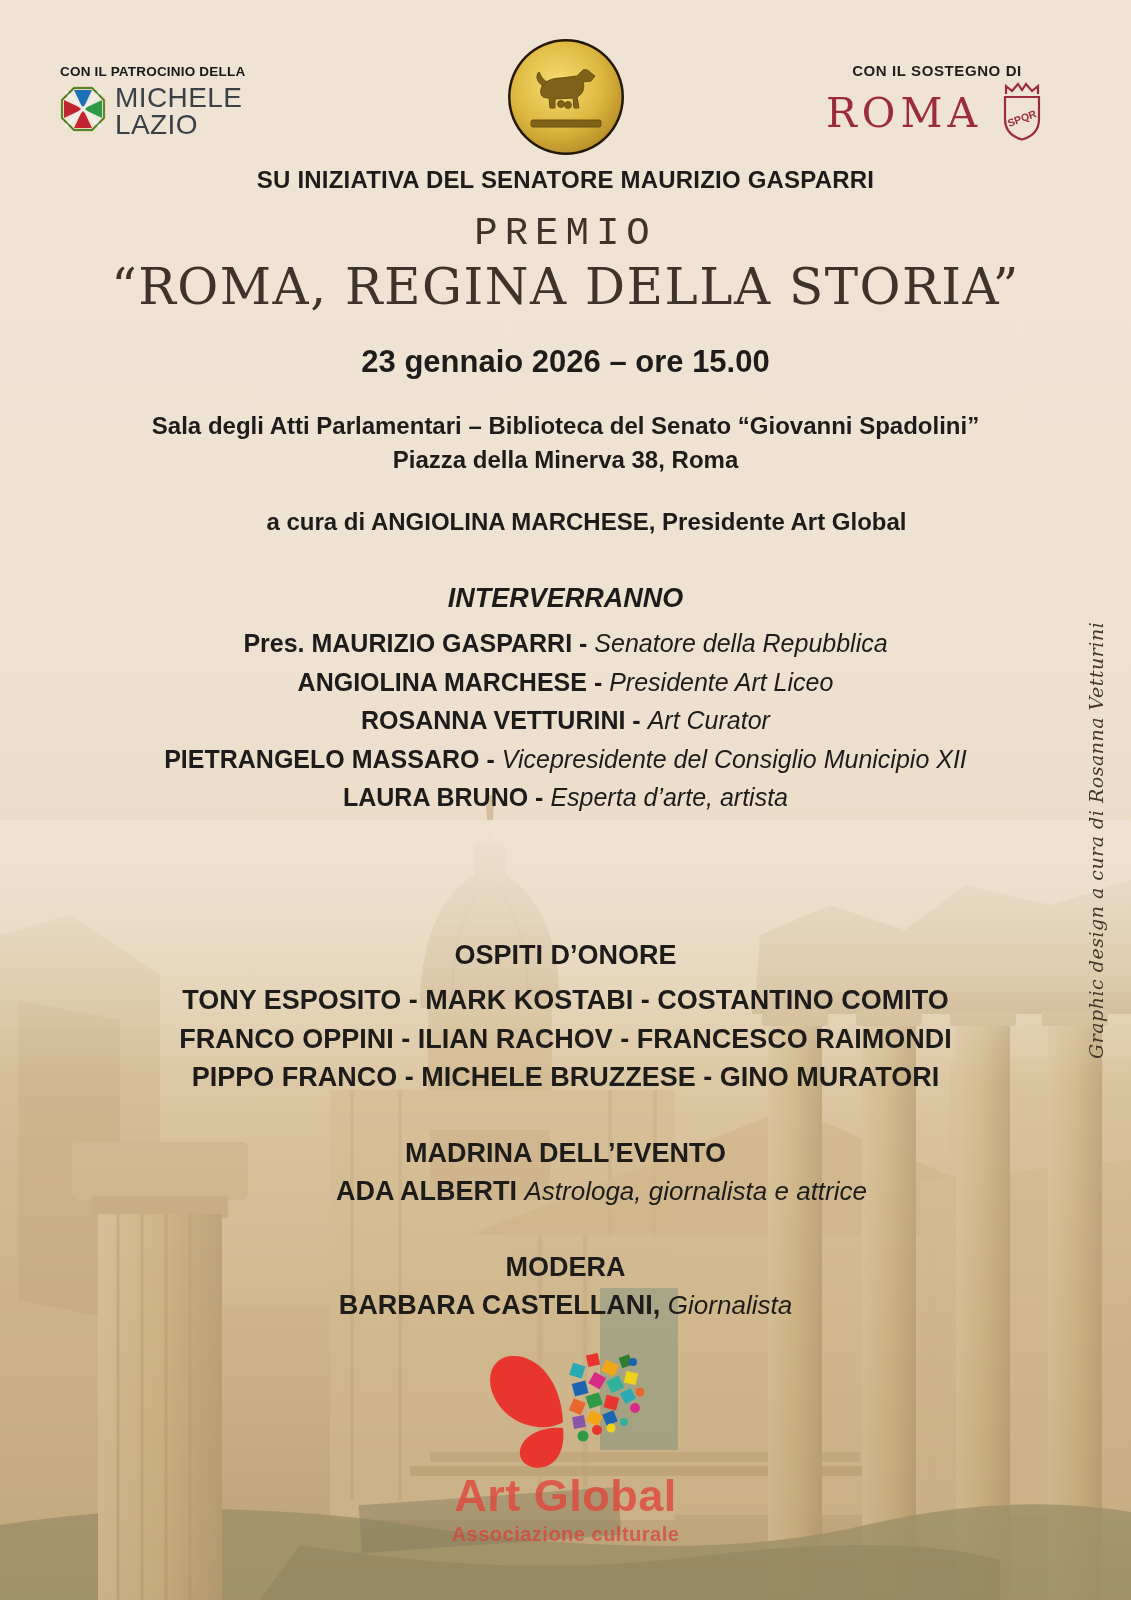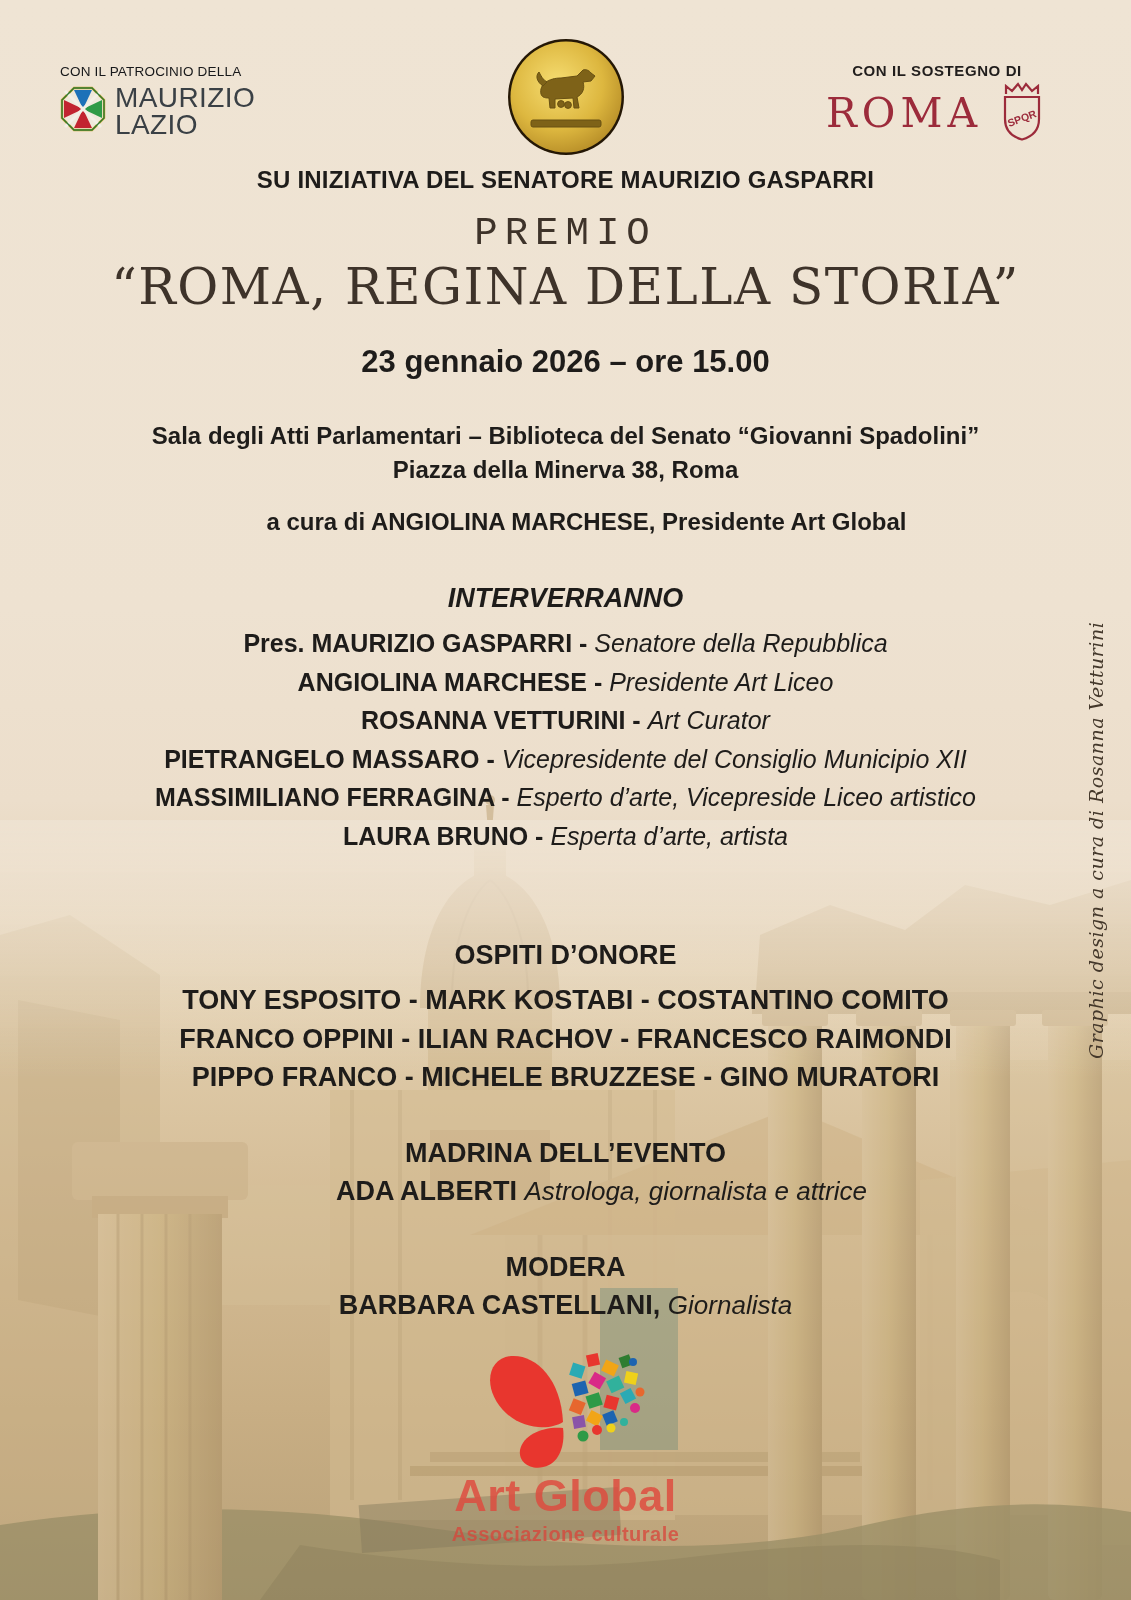--- a/index.html
+++ b/index.html
@@ -11,38 +11,38 @@
     font-family:"Liberation Sans",sans-serif;
     background:linear-gradient(180deg,
       #efe4d4 0%, #eee2d1 38%, #ecdecb 50%,
       #e2cfae 62%, #d5bd97 75%, #c8ae84 88%, #b9a178 100%);
   }
   .bg-scene{position:absolute;left:0;top:0;width:1131px;height:1600px;pointer-events:none;}
   .content{position:absolute;left:0;top:0;width:100%;height:100%;}
 
   
   .patronage{position:absolute;left:60px;top:64px;width:300px;}
-  .patronage-label{font-size:13.5px;font-weight:400;color:#17181a;letter-spacing:.2px;}
+  .patronage-label{font-size:13.5px;font-weight:700;color:#17181a;letter-spacing:.2px;}
   .patronage-row{display:flex;align-items:center;margin-top:5px;gap:9px;}
   .regione-text{font-size:28px;line-height:.98;color:#3a4045;letter-spacing:.4px;font-weight:400;}
 
   .medal{position:absolute;left:50%;top:36px;transform:translateX(-50%);}
 
   .support{position:absolute;right:64px;top:62px;width:260px;text-align:center;}
   .support-label{font-size:15px;font-weight:700;color:#201d1c;letter-spacing:.6px;}
   .support-row{display:flex;align-items:center;justify-content:center;gap:14px;margin-top:2px;}
   .roma-text{font-family:"DejaVu Serif",serif;font-size:41px;color:#9c2b3b;letter-spacing:5px;}
 
   
   .cline{position:absolute;left:0;width:100%;text-align:center;color:#1e1c1a;}
   .initiative{top:166px;font-size:24px;font-weight:700;letter-spacing:.2px;}
   .premio{top:212px;font-family:Liberation Mono, monospace;font-size:39px;letter-spacing:7px;color:#3e332a;font-weight:400;}
   .title-main{top:258px;font-family:"DejaVu Serif",serif;font-size:50px;letter-spacing:1.5px;color:#3e332a;white-space:nowrap;font-weight:400;}
   .datetime{top:344px;font-size:31px;font-weight:700;}
-  .venue{top:419px;font-size:24px;font-weight:700;line-height:34px;}
+  .venue{top:409px;font-size:24px;font-weight:700;line-height:34px;}
   .curator{top:508px;font-size:24px;font-weight:700;padding-left:21px;}
 
   .sec-heading{font-size:27px;font-weight:700;}
   .interverranno{top:583px;font-style:italic;}
   .speakers{top:624px;font-size:25px;line-height:38.5px;}
   .sp-name{font-weight:700;}
   .sp-role{font-style:italic;font-weight:400;text-align:center;}
 
   .ospiti{top:940px;}
   .guests{top:981px;font-size:27px;font-weight:700;line-height:38.5px;}
@@ -153,21 +153,21 @@
             <polygon points="14,2 32,2 44,14 44,32 32,44 14,44 2,32 2,14" fill="#efe9dc" stroke="#caa32a" stroke-width="2.4"></polygon>
             <polygon points="23,23 14,4 32,4" fill="#1d71b8"></polygon>
             <polygon points="23,23 42,14 42,32" fill="#2e9a47"></polygon>
             <polygon points="23,23 32,42 14,42" fill="#c22430"></polygon>
             <polygon points="23,23 4,32 4,14" fill="#c22430"></polygon>
             <path d="M5,5 L41,41 M41,5 L5,41" stroke="#f3efe6" stroke-width="3"></path>
             <polygon points="14,2 32,2 44,14 44,32 32,44 14,44 2,32 2,14" fill="none" stroke="#2e7a34" stroke-width="1.4"></polygon>
           </svg>
         </span>
         <div class="regione-text">
-          <div>MAURIZIO</div>
+          <div>MICHELE</div>
           <div>LAZIO</div>
         </div>
       </div>
     </div>
 
     <div class="medal">
       <svg width="122" height="122" viewBox="0 0 122 122">
         <defs>
           <radialGradient id="goldFace" cx=".42" cy=".38" r=".75">
             <stop offset="0" stop-color="#f6dd72"></stop>
@@ -215,21 +215,20 @@
     </div>
 
     <div class="cline curator">a cura di ANGIOLINA MARCHESE, Presidente Art Global</div>
 
     <div class="cline sec-heading interverranno">INTERVERRANNO</div>
     <div class="cline speakers">
       <div><span class="sp-name">Pres. MAURIZIO GASPARRI -</span> <span class="sp-role">Senatore della Repubblica</span></div>
       <div><span class="sp-name">ANGIOLINA MARCHESE -</span> <span class="sp-role">Presidente Art Liceo</span></div>
       <div><span class="sp-name">ROSANNA VETTURINI -</span> <span class="sp-role">Art Curator</span></div>
       <div><span class="sp-name">PIETRANGELO MASSARO -</span> <span class="sp-role">Vicepresidente del Consiglio Municipio XII</span></div>
-      <div><span class="sp-name">MASSIMILIANO FERRAGINA -</span> <span class="sp-role">Esperto d’arte, Vicepreside Liceo artistico</span></div>
       <div><span class="sp-name">LAURA BRUNO -</span> <span class="sp-role">Esperta d’arte, artista</span></div>
     </div>
 
     <div class="cline sec-heading ospiti">OSPITI D’ONORE</div>
     <div class="cline guests">
       <div>TONY ESPOSITO - MARK KOSTABI - COSTANTINO COMITO</div>
       <div>FRANCO OPPINI - ILIAN RACHOV - FRANCESCO RAIMONDI</div>
       <div>PIPPO FRANCO - MICHELE BRUZZESE - GINO MURATORI</div>
     </div>
 

